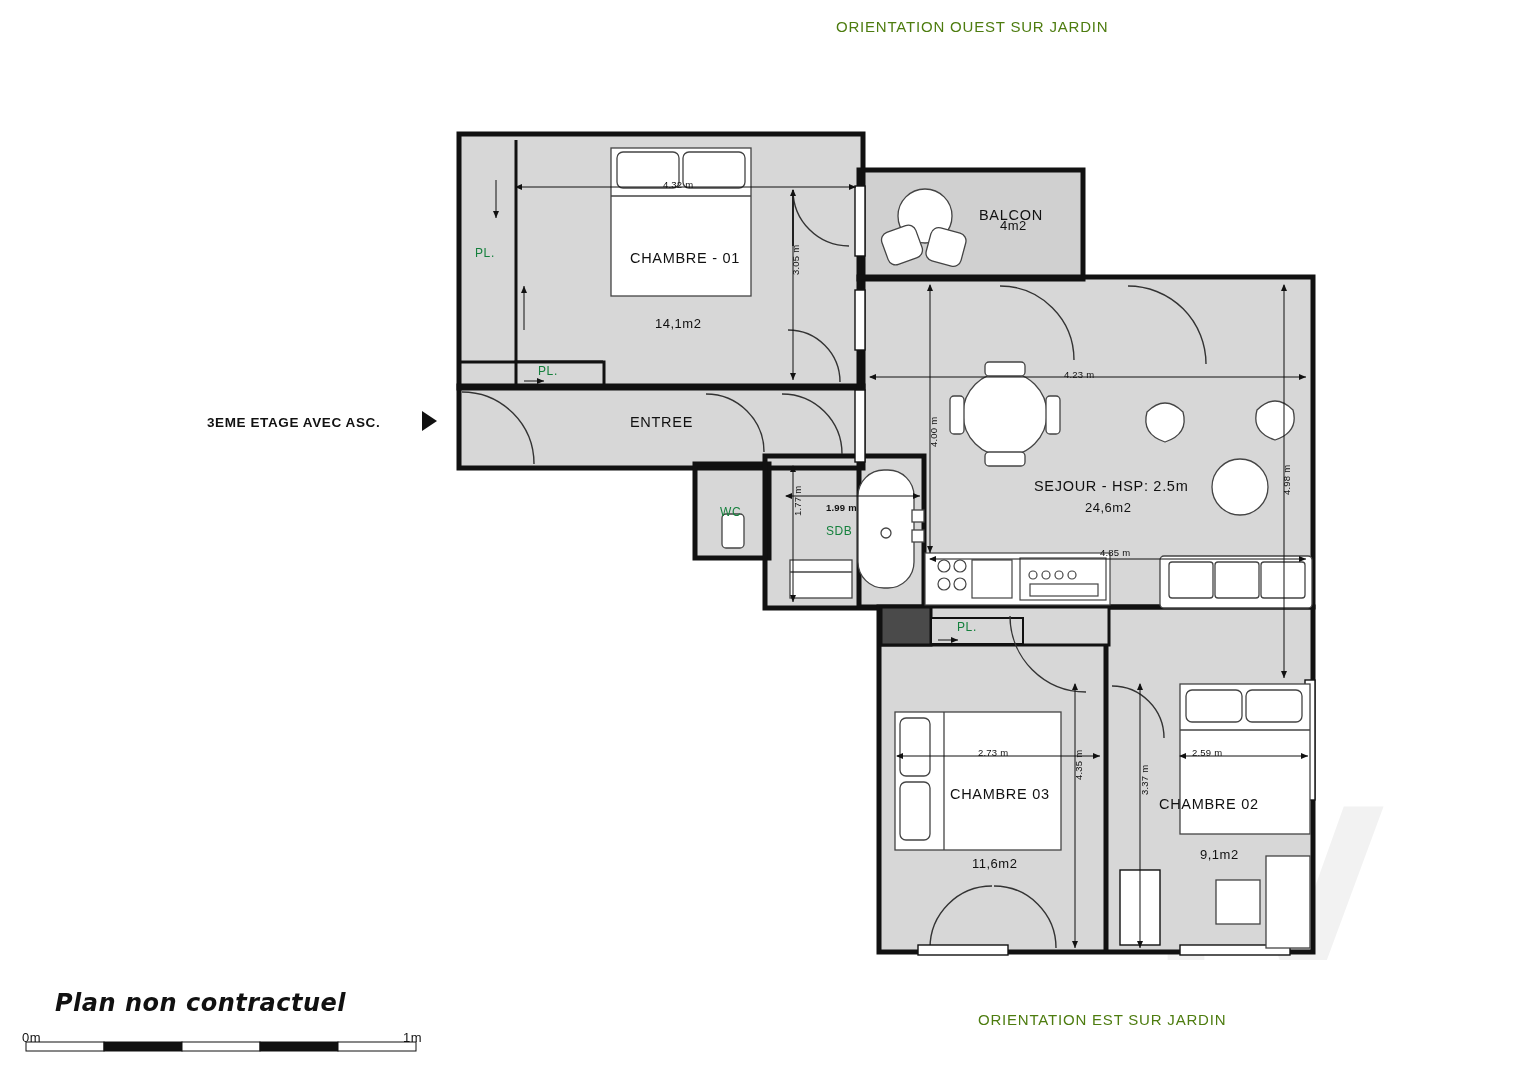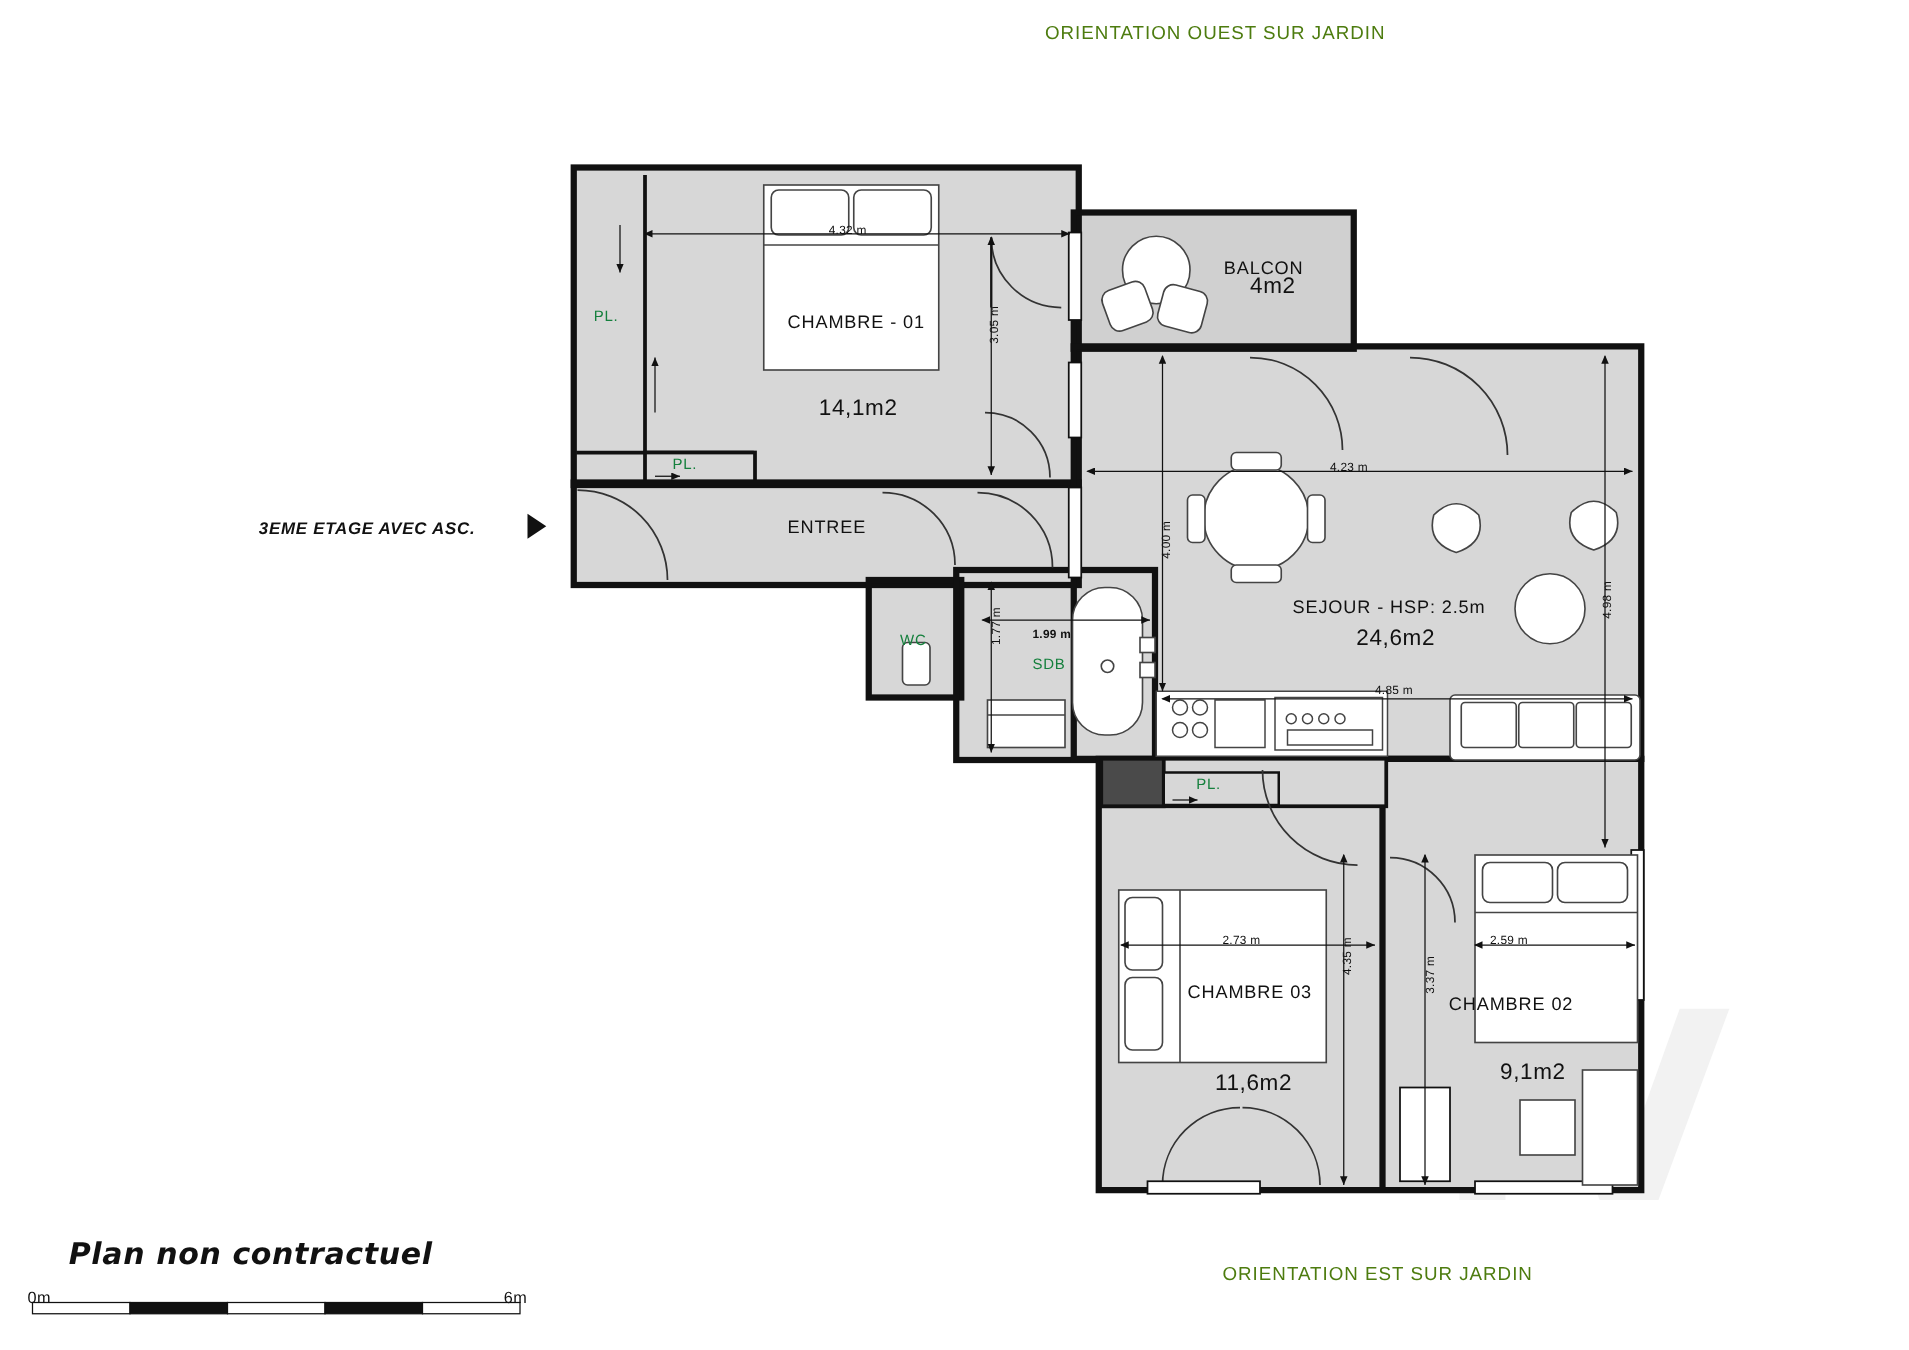--- a/index.html
+++ b/index.html
@@ -30,21 +30,21 @@
     font-size: 15px;
     letter-spacing: 0.8px;
     color: #4d7c0f;
   }
   .room-name {
     font-size: 14.5px;
     letter-spacing: 0.7px;
     color: #111;
   }
   .room-area {
-    font-size: 18px;
+    font-size: 13px;
     letter-spacing: 0.5px;
     color: #111;
   }
   .small-name {
     font-size: 12px;
     letter-spacing: 0.6px;
     color: #15803d;
   }
   .dim {
     font-size: 9.5px;
@@ -53,21 +53,20 @@
   }
   .dim.vert {
     transform-origin: 0 0;
     transform: rotate(-90deg);
   }
   .floor-note {
     font-size: 13.5px;
     letter-spacing: 0.6px;
     color: #111;
     font-weight: 600;
-    font-style: italic;
   }
   .disclaimer {
     font-size: 24px;
     font-style: italic;
     font-weight: bold;
     letter-spacing: 0.5px;
     color: #111;
     font-family: "DejaVu Sans", sans-serif;
   }
   .scale-lbl {
@@ -272,21 +271,21 @@
 
 <div class="lbl hdr" style="left:836px; top:18px;">ORIENTATION OUEST SUR JARDIN</div>
 <div class="lbl hdr" style="left:978px; top:1011px;">ORIENTATION EST SUR JARDIN</div>
 
 <div class="lbl floor-note" style="left:207px; top:415px;">3EME ETAGE AVEC ASC.</div>
 <div class="arrow-marker" style="left:422px; top:411px;"></div>
 
 <div class="lbl disclaimer" style="left:55px; top:989px;">Plan non contractuel</div>
 
 <div class="lbl scale-lbl" style="left:22px; top:1030px;">0m</div>
-<div class="lbl scale-lbl" style="left:403px; top:1030px;">6m</div>
+<div class="lbl scale-lbl" style="left:403px; top:1030px;">1m</div>
 
 <div class="lbl room-name" style="left:630px; top:250px;">CHAMBRE - 01</div>
 <div class="lbl room-area" style="left:655px; top:316px;">14,1m2</div>
 
 <div class="lbl room-name" style="left:979px; top:189px;margin-top:18px;">BALCON</div>
 <div class="lbl room-area" style="left:1000px; top:218px;">4m2</div>
 
 <div class="lbl room-name" style="left:1034px; top:478px;">SEJOUR - HSP: 2.5m</div>
 <div class="lbl room-area" style="left:1085px; top:500px;">24,6m2</div>
 

